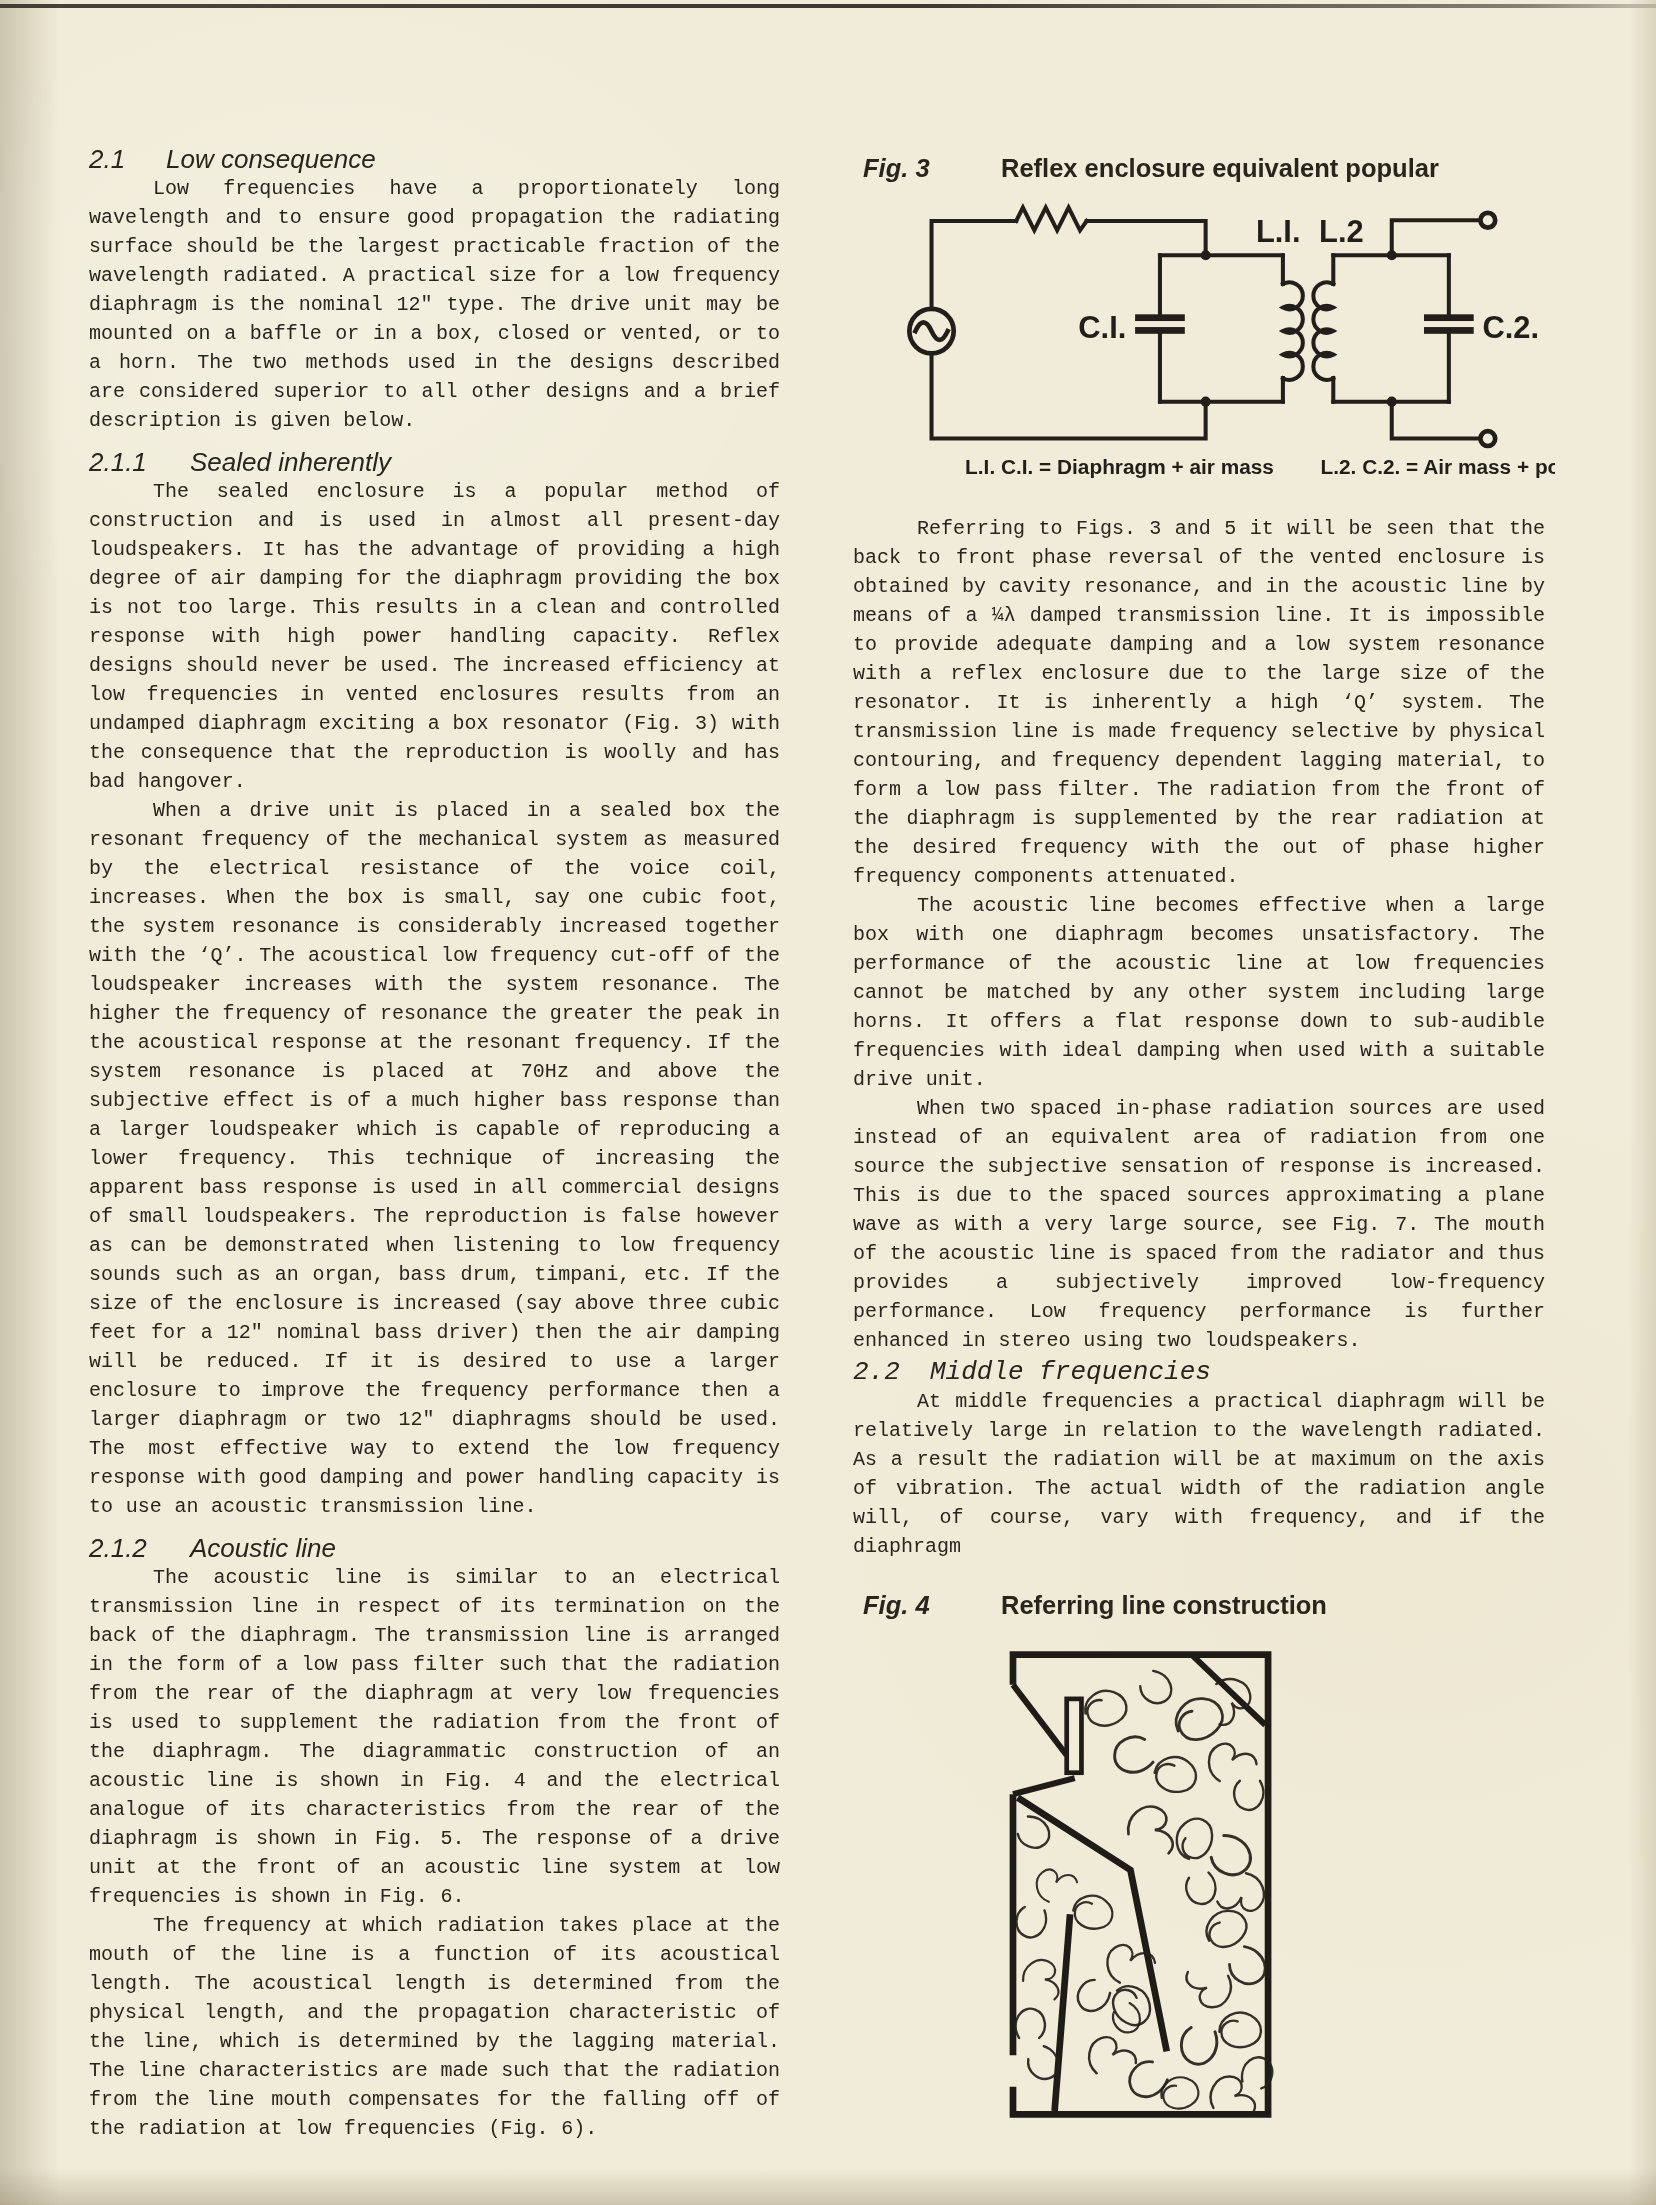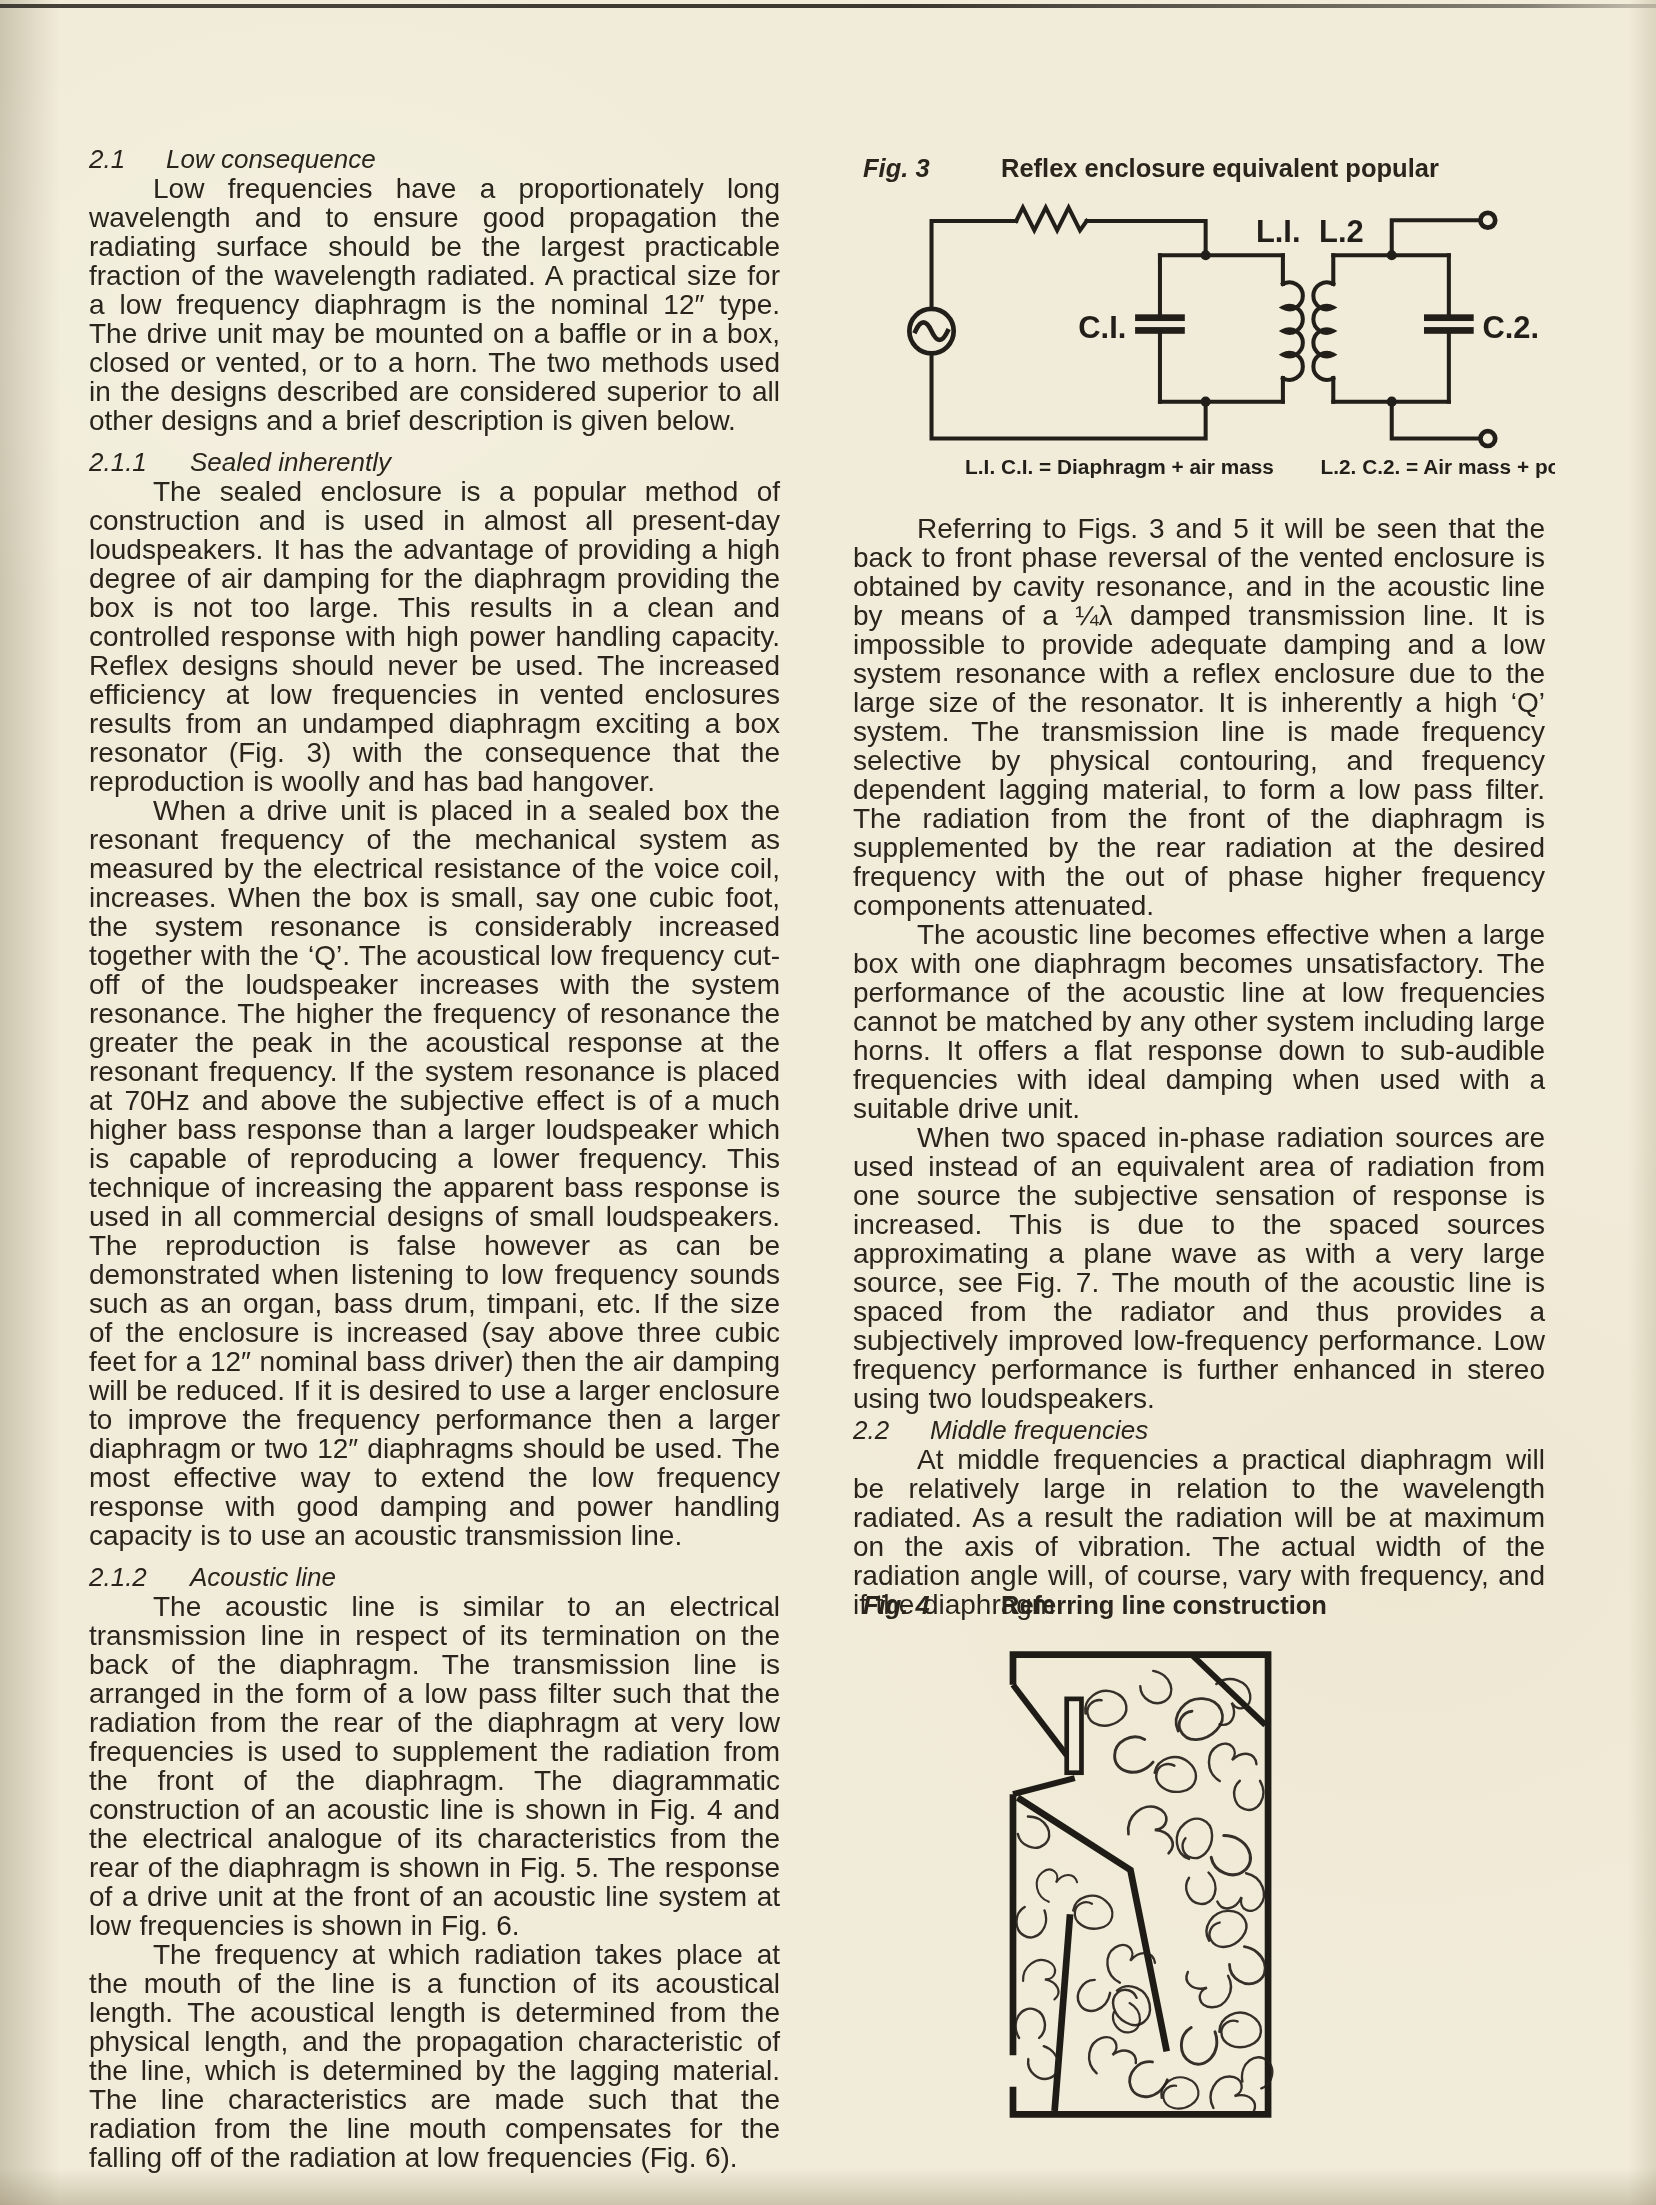--- a/index.html
+++ b/index.html
@@ -17,21 +17,21 @@
   .edge-bottom{position:absolute;bottom:0;left:0;width:100%;height:37px;
     background:linear-gradient(to top, rgba(130,115,82,.33), rgba(130,115,82,0));}
   .edge-right{position:absolute;top:0;right:0;width:28px;height:100%;
     background:linear-gradient(to left, rgba(130,115,82,.20), rgba(130,115,82,0));}
   .paper-mottle{position:absolute;inset:0;pointer-events:none;
     background:
       radial-gradient(806px 605px at 20% 15%, rgba(255,255,250,.20), rgba(255,255,250,0) 60%),
       radial-gradient(940px 739px at 85% 70%, rgba(205,190,150,.10), rgba(205,190,150,0) 65%);}
 
   .col{position:absolute;text-align:justify;}
-  .col p{margin:0;font-size:28px;line-height:29px;word-spacing:0.7px;}
+  .col p{margin:0;font-size:20px;line-height:29px;word-spacing:0.7px;font-family:Liberation Mono, monospace;}
   .indent{text-indent:64px;}
   .sec{font-style:italic;font-weight:400;font-size:26px;line-height:29px;margin:12.8px 0 0 0;text-align:left;}
   .sec .num{display:inline-block;font-style:italic;}
   .w1{min-width:77px;}
   .w2{min-width:101px;}
 
   .figcap{font-weight:bold;font-size:25.5px;line-height:29.6px;text-align:left;}
   .figcap .flabel{display:inline-block;min-width:138px;font-style:italic;}
 
   svg{display:block;}
@@ -122,21 +122,21 @@
   <text x="922" y="202" text-anchor="start" font-size="46" class="circ-label">C.2.</text>
 
   <text x="152" y="404" class="legend">L.I. C.I. = Diaphragm + air mass</text>
   <text x="681" y="404" class="legend">L.2. C.2. = Air mass + port</text>
 </svg>
 
 <div class="col" style="left:853px; top:514px; width:692px;">
   <p class="indent">Referring to Figs. 3 and 5 it will be seen that the back to front phase reversal of the vented enclosure is obtained by cavity resonance, and in the acoustic line by means of a ¼λ damped transmission line. It is impossible to provide adequate damping and a low system resonance with a reflex enclosure due to the large size of the resonator. It is inherently a high ‘Q’ system. The transmission line is made frequency selective by physical contouring, and frequency dependent lagging material, to form a low pass filter. The radiation from the front of the diaphragm is supplemented by the rear radiation at the desired frequency with the out of phase higher frequency components attenuated.</p>
   <p class="indent">The acoustic line becomes effective when a large box with one diaphragm becomes unsatisfactory. The performance of the acoustic line at low frequencies cannot be matched by any other system including large horns. It offers a flat response down to sub-audible frequencies with ideal damping when used with a suitable drive unit.</p>
   <p class="indent">When two spaced in-phase radiation sources are used instead of an equivalent area of radiation from one source the subjective sensation of response is increased. This is due to the spaced sources approximating a plane wave as with a very large source, see Fig. 7. The mouth of the acoustic line is spaced from the radiator and thus provides a subjectively improved low-frequency performance. Low frequency performance is further enhanced in stereo using two loudspeakers.</p>
-  <h3 class="sec" style="margin-top:2.7px;"><span class="num w1">2.2</span><span>Middle frequencies</span></h3>
+  <h3 class="sec" style="margin-top:2.7px;font-family:Liberation Mono, monospace;"><span class="num w1">2.2</span><span>Middle frequencies</span></h3>
   <p class="indent">At middle frequencies a practical diaphragm will be relatively large in relation to the wavelength radiated. As a result the radiation will be at maximum on the axis of vibration. The actual width of the radiation angle will, of course, vary with frequency, and if the diaphragm</p>
 </div>
 
 <div class="figcap" style="position:absolute;left:863px;top:1591px;width:692px;">
   <span class="flabel">Fig. 4</span><span>Referring line construction</span>
 </div>
 
 <svg style="position:absolute;left:863px;top:1619px;" width="692" height="537" viewBox="0 0 1030 800">
   <defs>
     <path id="sq1" d="M-34,6 C-38,-16 -14,-34 8,-26 C30,-18 34,6 14,18 C-4,29 -28,24 -31,6 C-33,-6 -22,-16 -10,-14"></path>

